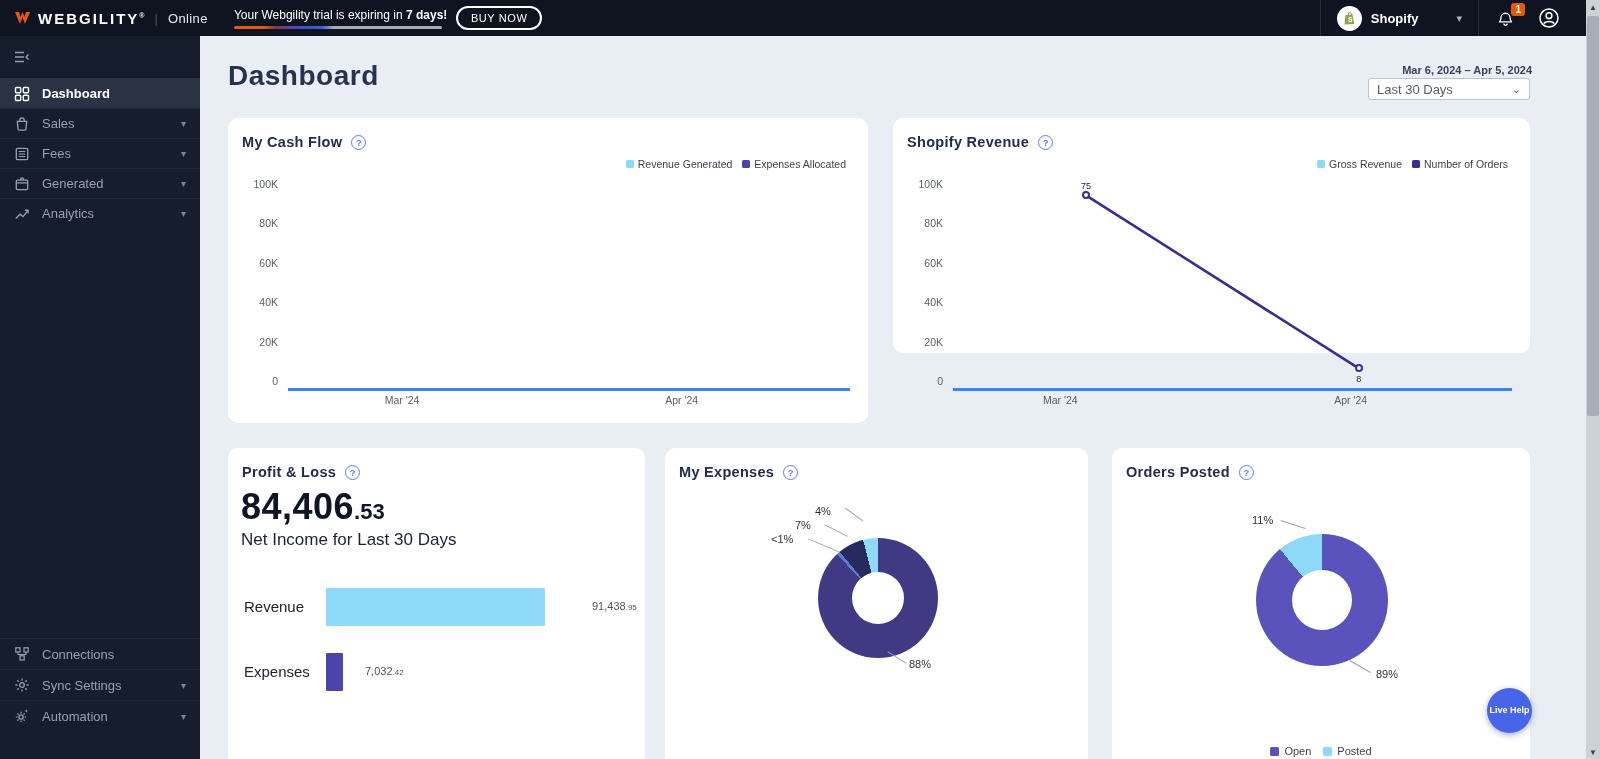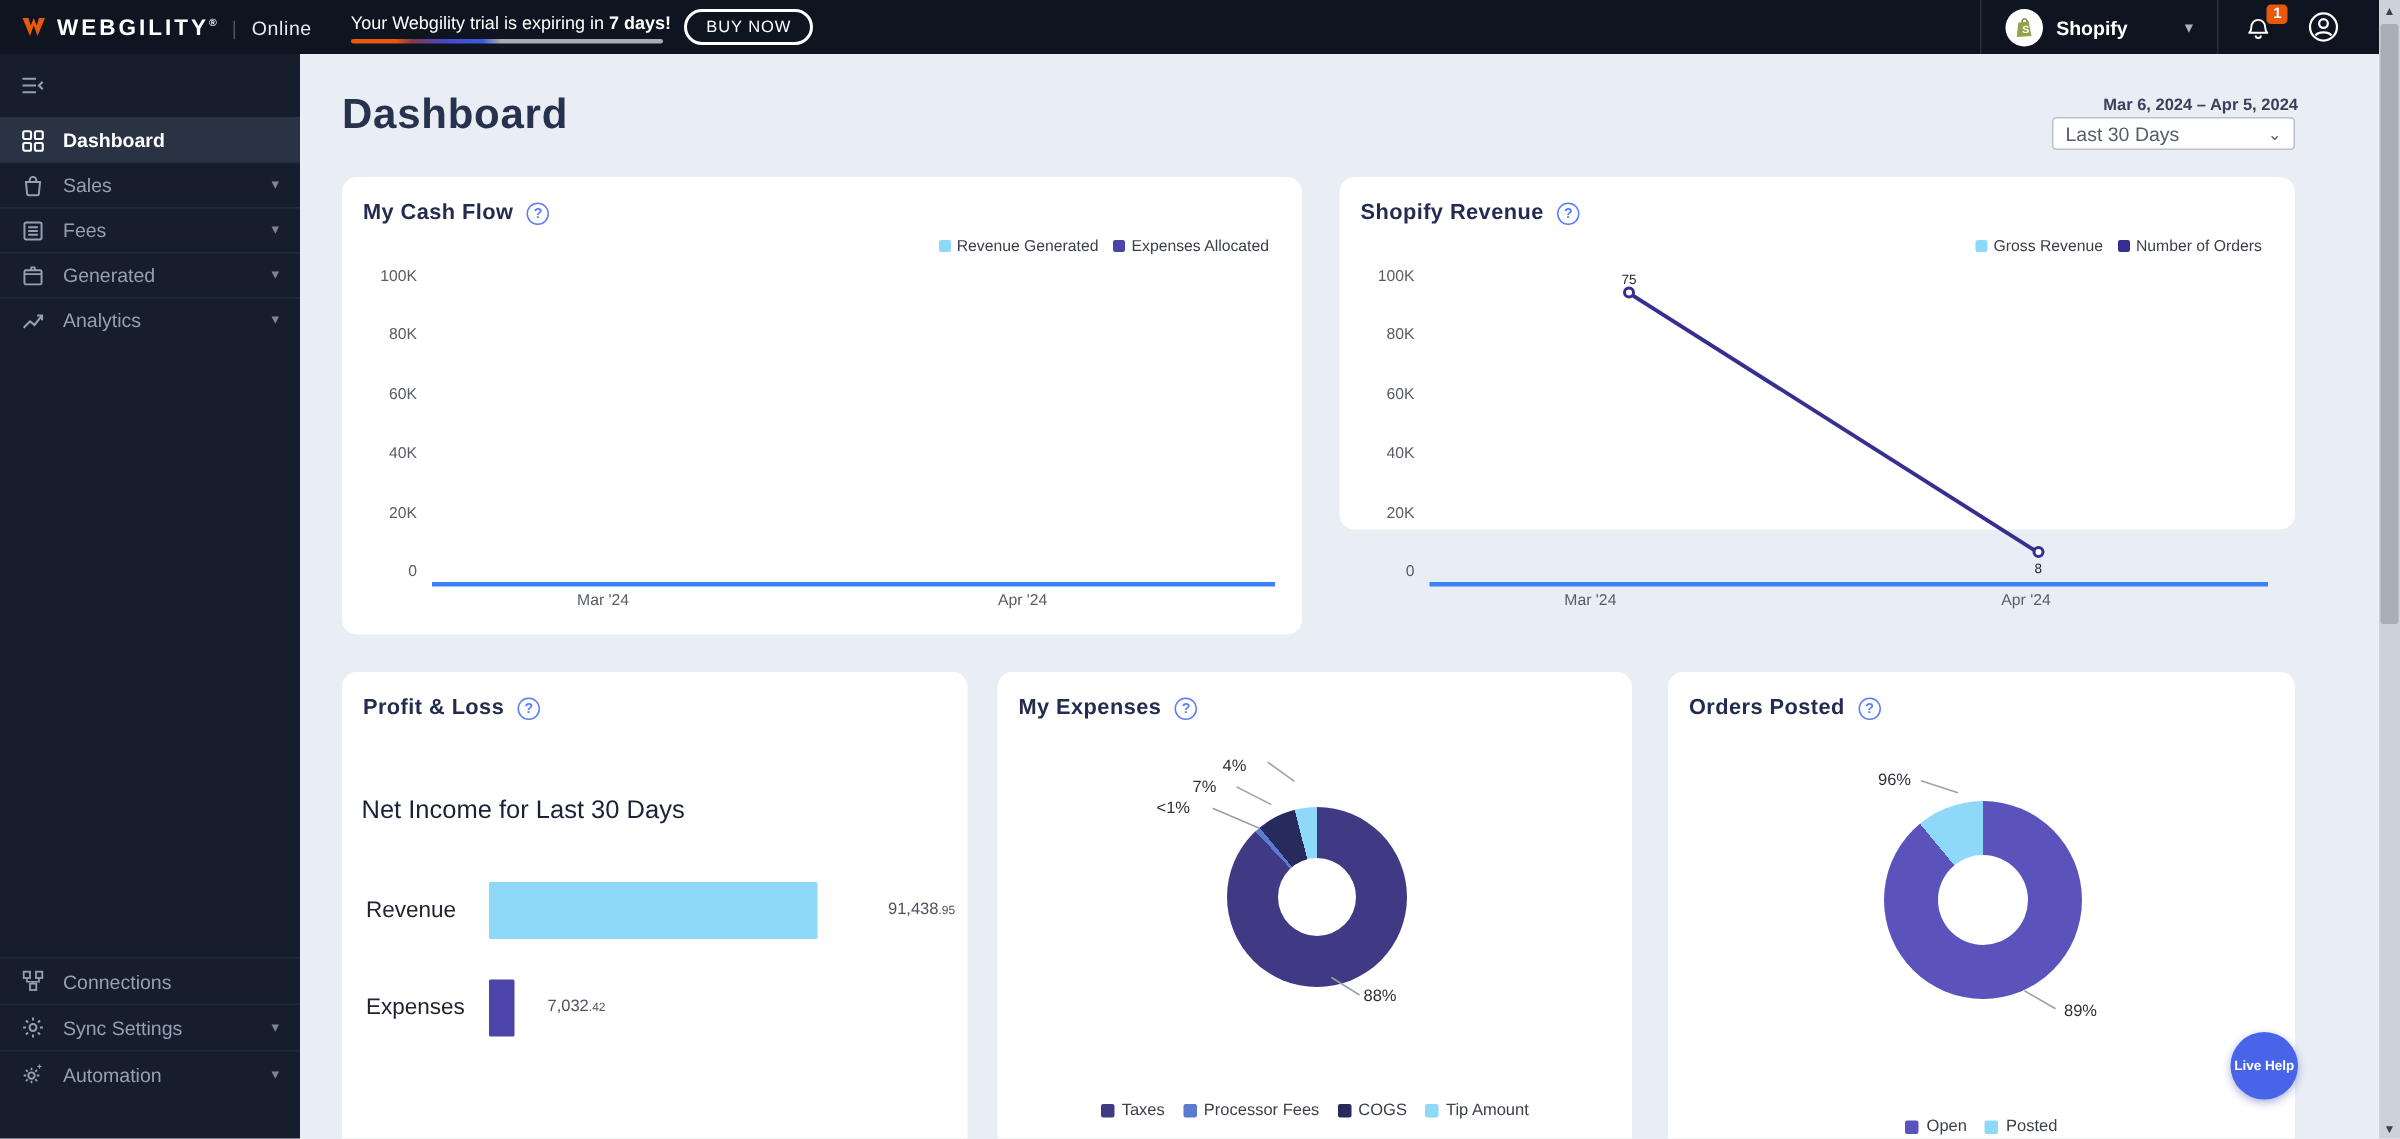--- a/index.html
+++ b/index.html
@@ -358,20 +358,23 @@
       <span class="xlabel" style="left:25%;">Mar '24</span>
       <span class="xlabel" style="left:73%;">Apr '24</span>
     </div>
   </div>
 
   <div class="card" style="left:28px; top:412px; width:417px; height:332px;">
     <div class="card-title-row">
       <span class="card-title">Profit &amp; Loss</span>
       <span class="help-ic">?</span>
     </div>
+    <div class="pl-amount">
+      <span class="big">84,406</span><span class="dec">.53</span>
+    </div>
     <div class="pl-sub">Net Income for Last 30 Days</div>
 
     <div class="pl-row" style="top:140px; width:100%;">
       <span class="pl-label">Revenue</span>
       <div class="pl-bar-area">
         <div class="pl-bar" style="background: rgb(142, 216, 248); width: 91.4389%;"></div>
       </div>
       <span class="pl-val" style="left:364px;text-align:center;"><span>91,438</span><span class="sm">.95</span></span>
     </div>
     <div class="pl-row" style="top:205px; width:100%;">
@@ -390,47 +393,29 @@
     </div>
     <div class="donut d-exp" style="left: 153px; top: 90px; width: 120px; height: 120px; background: conic-gradient(rgb(63, 58, 131) 0deg, rgb(63, 58, 131) 316.8deg, rgb(91, 123, 208) 316.8deg, rgb(91, 123, 208) 320.4deg, rgb(38, 42, 92) 320.4deg, rgb(38, 42, 92) 345.6deg, rgb(142, 216, 248) 345.6deg, rgb(142, 216, 248) 360deg);"></div>
     <span class="slice-label" style="left:150px; top:57px;">4%</span>
     <span class="slice-label" style="left:130px; top:71px;">7%</span>
     <span class="slice-label" style="left:106px; top:85px;">&lt;1%</span>
     <span class="slice-label" style="left:244px; top:210px;">88%</span>
     <div class="lead" style="left:178px; top:66px; width:22px; transform:rotate(36deg);"></div>
     <div class="lead" style="left:158px; top:82px; width:26px; transform:rotate(27deg);"></div>
     <div class="lead" style="left:142px; top:97px; width:34px; transform:rotate(23deg);"></div>
     <div class="lead" style="left:221px; top:209px; width:22px; transform:rotate(32deg);"></div>
-    <div class="donut-legend" style="top:286px;">
-      <span class="li">
-          <i class="sw" style="background: rgb(63, 58, 131);"></i>
-          <span>Taxes</span>
-        </span>
-      <span class="li">
-          <i class="sw" style="background: rgb(91, 123, 208);"></i>
-          <span>Processor Fees</span>
-        </span>
-      <span class="li">
-          <i class="sw" style="background: rgb(38, 42, 92);"></i>
-          <span>COGS</span>
-        </span>
-      <span class="li">
-          <i class="sw" style="background: rgb(142, 216, 248);"></i>
-          <span>Tip Amount</span>
-        </span>
-    </div>
   </div>
 
   <div class="card" style="left:912px; top:412px; width:418px; height:332px;">
     <div class="card-title-row">
       <span class="card-title">Orders Posted</span>
       <span class="help-ic">?</span>
     </div>
     <div class="donut d-ord" style="left: 144px; top: 86px; width: 132px; height: 132px; background: conic-gradient(rgb(90, 83, 188) 0deg, rgb(90, 83, 188) 320.4deg, rgb(142, 216, 248) 320.4deg, rgb(142, 216, 248) 360deg);"></div>
-    <span class="slice-label" style="left:140px; top:66px;">96%</span>
+    <span class="slice-label" style="left:140px; top:66px;">11%</span>
     <span class="slice-label" style="left:264px; top:220px;">89%</span>
     <div class="lead" style="left:168px; top:76px; width:26px; transform:rotate(18deg);"></div>
     <div class="lead" style="left:236px; top:218px; width:24px; transform:rotate(30deg);"></div>
     <div class="donut-legend" style="top:297px;">
       <span class="li">
           <i class="sw" style="background: rgb(90, 83, 188);"></i>
           <span>Open</span>
         </span>
       <span class="li">
           <i class="sw" style="background: rgb(142, 216, 248);"></i>

